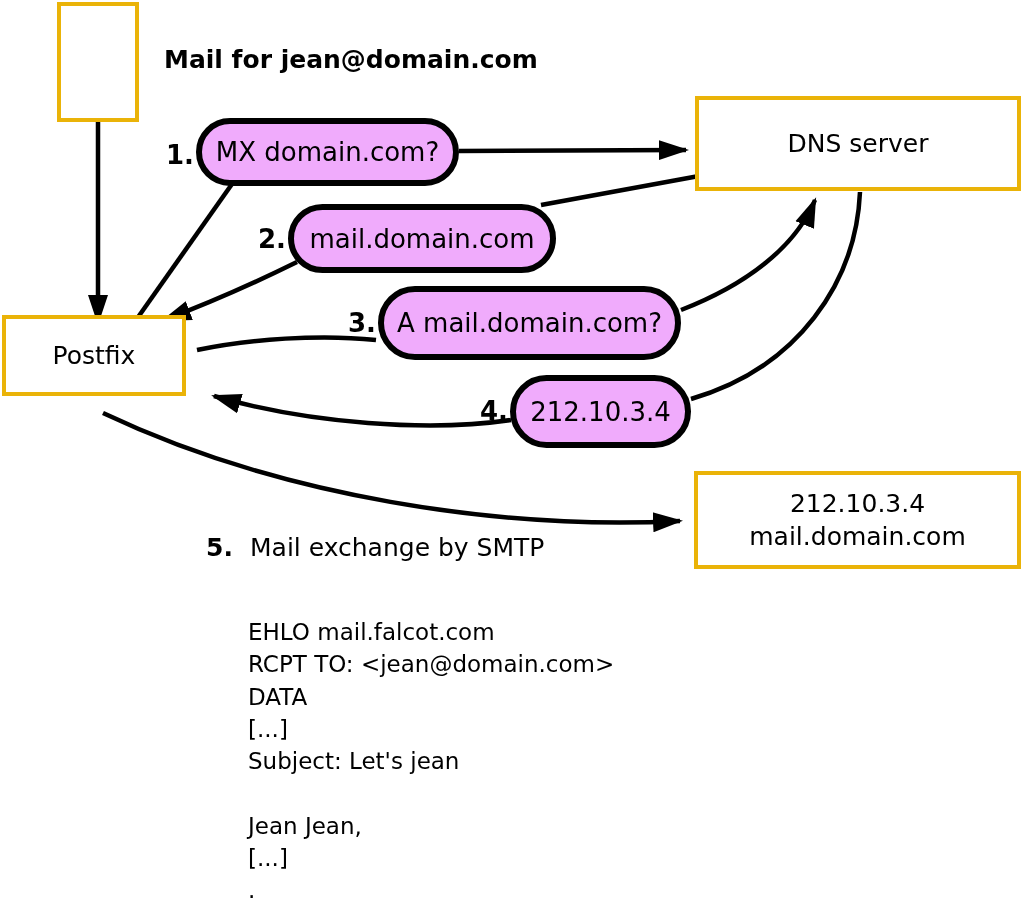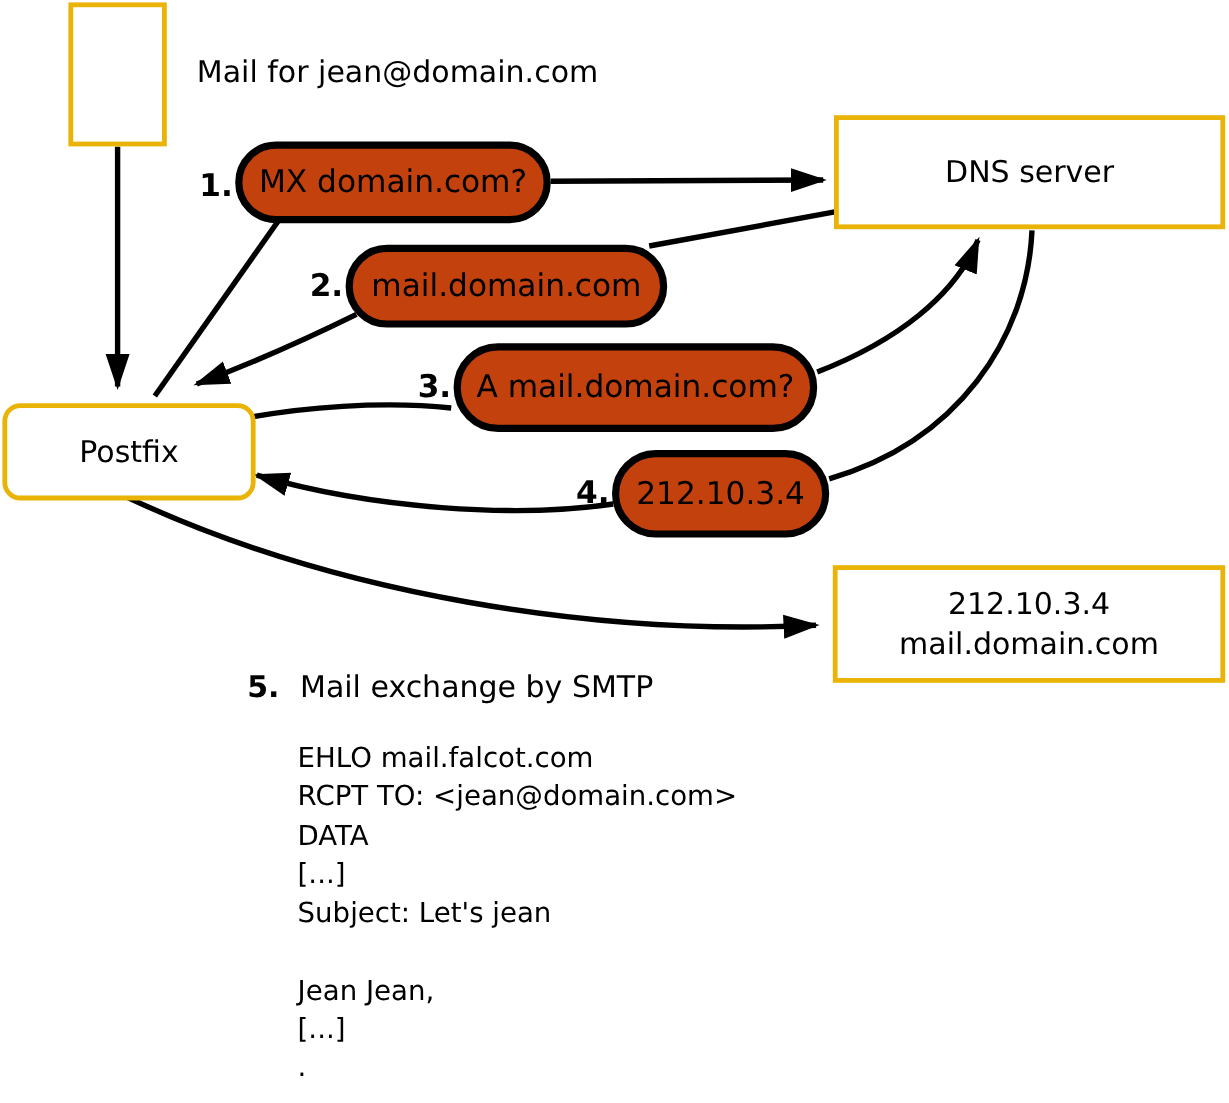--- a/index.html
+++ b/index.html
@@ -37,36 +37,36 @@
   .box-label {
     font-size: 25px;
     line-height: 33px;
     white-space: nowrap;
   }
   .envelope {
     left: 57px; top: 2px;
     width: 82px; height: 120px;
   }
   .postfix-box {
-    left: 2px; top: 336px;
-    width: 211px; height: 81px; border-radius: 15px;
+    left: 2px; top: 315px;
+    width: 184px; height: 81px;
   }
   .dns-box {
     left: 695px; top: 96px;
     width: 326px; height: 95px;
   }
   .mailserver-box {
     left: 694px; top: 471px;
     width: 327px; height: 98px;
     flex-direction: column;
   }
   .pill {
     position: absolute;
     box-sizing: border-box;
-    background: #c2410c;
+    background: #f0abfc;
     border: 6px solid #000000;
     border-radius: 40px;
     display: flex;
     align-items: center;
     justify-content: center;
     font-size: 26px;
     white-space: nowrap;
   }
   .pill-1 { left: 196px; top: 118px; width: 263px; height: 68px; }
   .pill-2 { left: 288px; top: 204px; width: 268px; height: 69px; }
@@ -82,32 +82,31 @@
     white-space: nowrap;
   }
   .num-1 { left: 150px; top: 138px; width: 44px; }
   .num-2 { left: 242px; top: 222px; width: 44px; }
   .num-3 { left: 332px; top: 306px; width: 44px; }
   .num-4 { left: 463px; top: 394px; width: 45px; }
   .mail-title {
     position: absolute;
     left: 164px; top: 44px;
     font-size: 25px;
-    font-weight: 400;
+    font-weight: 700;
     line-height: 32px;
     white-space: nowrap;
   }
   .step5-row {
     position: absolute;
     left: 206px; top: 531px;
     height: 34px;
     line-height: 34px;
     font-size: 25px;
     white-space: nowrap;
-    margin-top: 25px;
   }
   .step5-row .num {
     display: inline-block;
     width: 44px;
     font-weight: bold;
   }
   .smtp-block {
     position: absolute;
     left: 248px; top: 616px;
     font-size: 23px;

